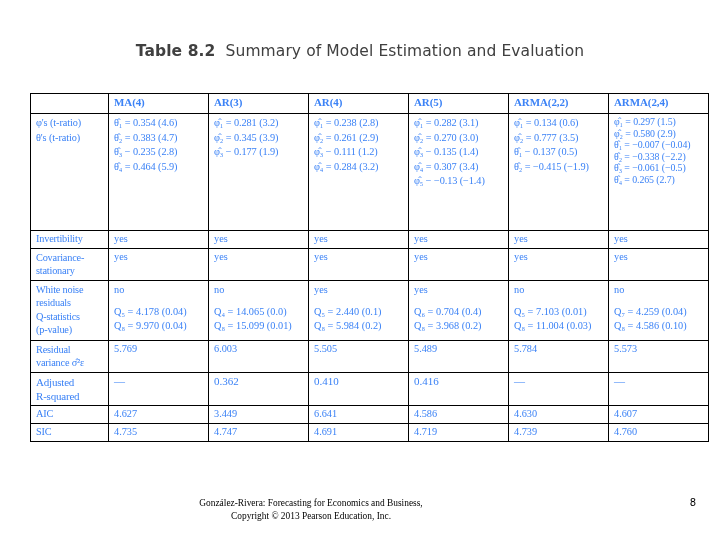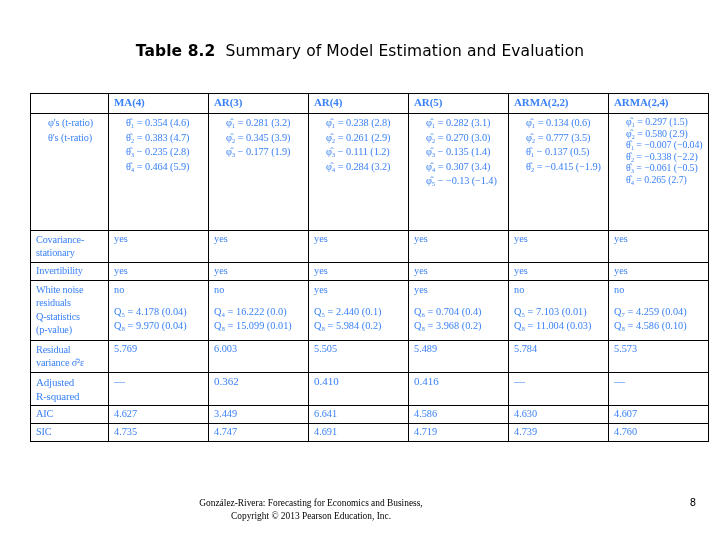--- a/index.html
+++ b/index.html
@@ -17,21 +17,21 @@
 
   
   .slide-title {
     position: absolute;
     top: 42px;
     left: 0;
     width: 720px;
     text-align: center;
     font-family: "DejaVu Sans", sans-serif;
     font-size: 15.5px;
-    color: #000000;
+    color: #404040;
     letter-spacing: 0.1px;
     white-space: nowrap;
   }
   .slide-title .tnum {
     font-weight: bold;
   }
   .slide-title .tsum {
     font-weight: normal;
   }
 
@@ -88,21 +88,20 @@
   }
   .coef-list {
     display: block;
   }
   .coef-list .ln {
     display: block;
     white-space: nowrap;
     line-height: 1.42;
     font-size: 10.3px;
     letter-spacing: -0.1px;
-    margin-left: 12px;
   }
   
   .coef-list.tight .ln {
     line-height: 1.17;
     font-size: 9.9px;
   }
   .coef-list.lbl-list .ln {
     line-height: 1.42;
   }
 
@@ -230,35 +229,35 @@
             <span class="ln">φ̂₁ = 0.297 (1.5)</span>
             <span class="ln">φ̂₂ = 0.580 (2.9)</span>
             <span class="ln">θ̂₁ = −0.007 (−0.04)</span>
             <span class="ln">θ̂₂ = −0.338 (−2.2)</span>
             <span class="ln">θ̂₃ = −0.061 (−0.5)</span>
             <span class="ln">θ̂₄ = 0.265 (2.7)</span>
           </span>
         </td>
       </tr>
 
+      <tr class="yn inv">
+        <td class="lbl">Invertibility</td>
+        <td>yes</td>
+        <td>yes</td>
+        <td>yes</td>
+        <td>yes</td>
+        <td>yes</td>
+        <td>yes</td>
+      </tr>
+
       <tr class="yn cov">
         <td class="lbl two-line">
           <span class="ln">Covariance-</span>
           <span class="ln">stationary</span>
         </td>
-        <td>yes</td>
-        <td>yes</td>
-        <td>yes</td>
-        <td>yes</td>
-        <td>yes</td>
-        <td>yes</td>
-      </tr>
-
-      <tr class="yn inv">
-        <td class="lbl">Invertibility</td>
         <td>yes</td>
         <td>yes</td>
         <td>yes</td>
         <td>yes</td>
         <td>yes</td>
         <td>yes</td>
       </tr>
 
       <tr class="qrow">
         <td class="lbl">
@@ -269,21 +268,21 @@
         </td>
         <td>
           <span class="ln">no</span>
           <span class="gap"></span>
           <span class="ln">Q₅ = 4.178 (0.04)</span>
           <span class="ln">Q₈ = 9.970 (0.04)</span>
         </td>
         <td>
           <span class="ln">no</span>
           <span class="gap"></span>
-          <span class="ln">Q₄ = 16.222 (0.0)</span>
+          <span class="ln">Q₄ = 14.065 (0.0)</span>
           <span class="ln">Q₈ = 15.099 (0.01)</span>
         </td>
         <td>
           <span class="ln">yes</span>
           <span class="gap"></span>
           <span class="ln">Q₅ = 2.440 (0.1)</span>
           <span class="ln">Q₈ = 5.984 (0.2)</span>
         </td>
         <td>
           <span class="ln">yes</span>

